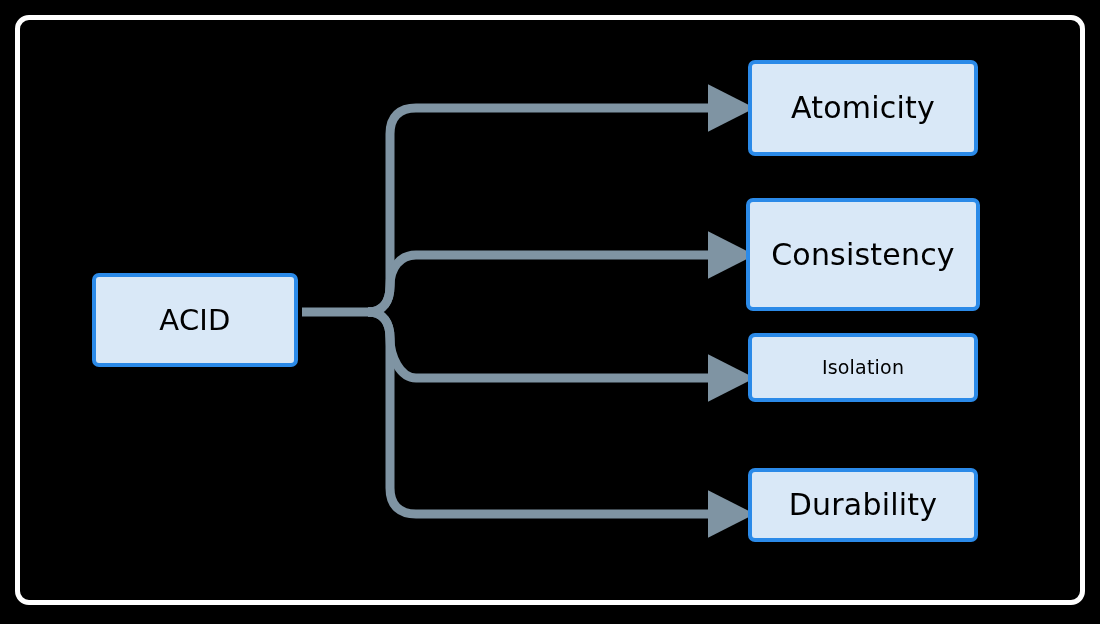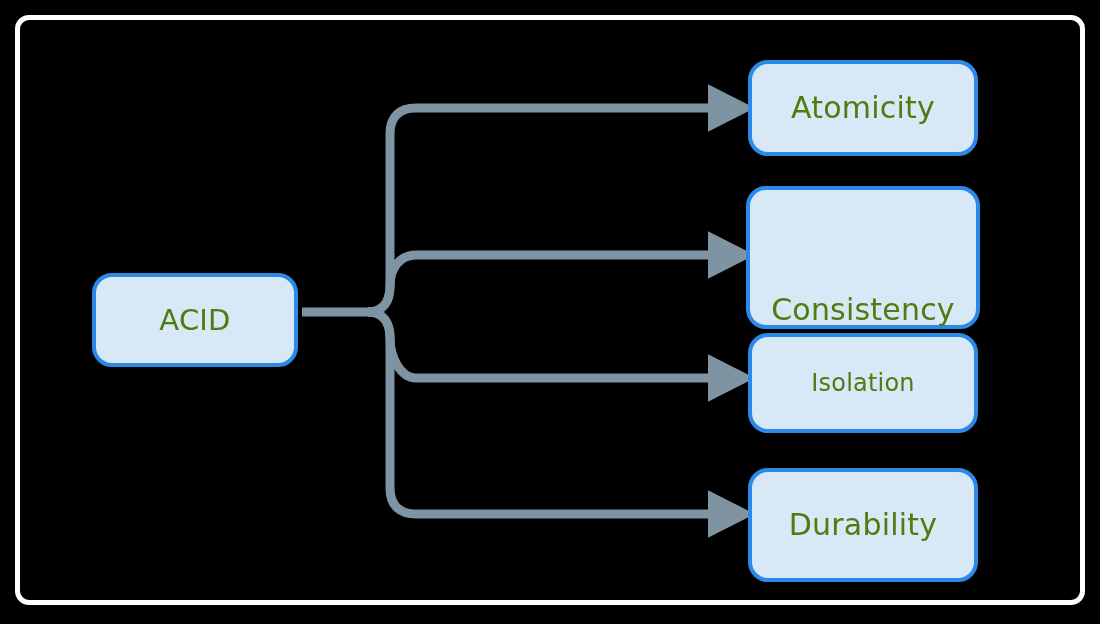--- a/index.html
+++ b/index.html
@@ -37,52 +37,51 @@
     position: absolute;
     left: 0; top: 0;
     width: 1100px;
     height: 624px;
   }
   .node {
     position: absolute;
     box-sizing: border-box;
     background: #d9e8f7;
     border: 4px solid #2b8ae8;
-    border-radius: 20px;
+    border-radius: 7px;
     display: flex;
     align-items: center;
     justify-content: center;
-    color: #4d7c0f;
+    color: #000000;
     letter-spacing: 0.2px;
     white-space: nowrap;
   }
   .node-label {
     display: block;
     line-height: 1;
   }
   #node-acid {
     left: 92px;  top: 265px;  width: 206px; height: 94px;
     font-size: 29px;
     margin-top: 8px;
   }
   #node-atomicity {
     left: 748px; top: 60px;   width: 230px; height: 96px;
     font-size: 30px;
   }
   #node-consistency {
-    left: 746px; top: 186px;  width: 234px; height: 143px;
+    left: 746px; top: 198px;  width: 234px; height: 113px;
     font-size: 30px;
-    align-items: flex-end;
   }
   #node-isolation {
-    left: 748px; top: 333px;  width: 230px; height: 100px;
-    font-size: 24px;
+    left: 748px; top: 333px;  width: 230px; height: 69px;
+    font-size: 19px;
   }
   #node-durability {
-    left: 748px; top: 468px;  width: 230px; height: 114px;
+    left: 748px; top: 468px;  width: 230px; height: 74px;
     font-size: 30px;
   }
 </style>
 </head>
 <body>
 
 <div id="canvas">
 
   <svg id="edges" viewBox="0 0 1100 624" width="1100" height="624" xmlns="http://www.w3.org/2000/svg">
     <defs>

